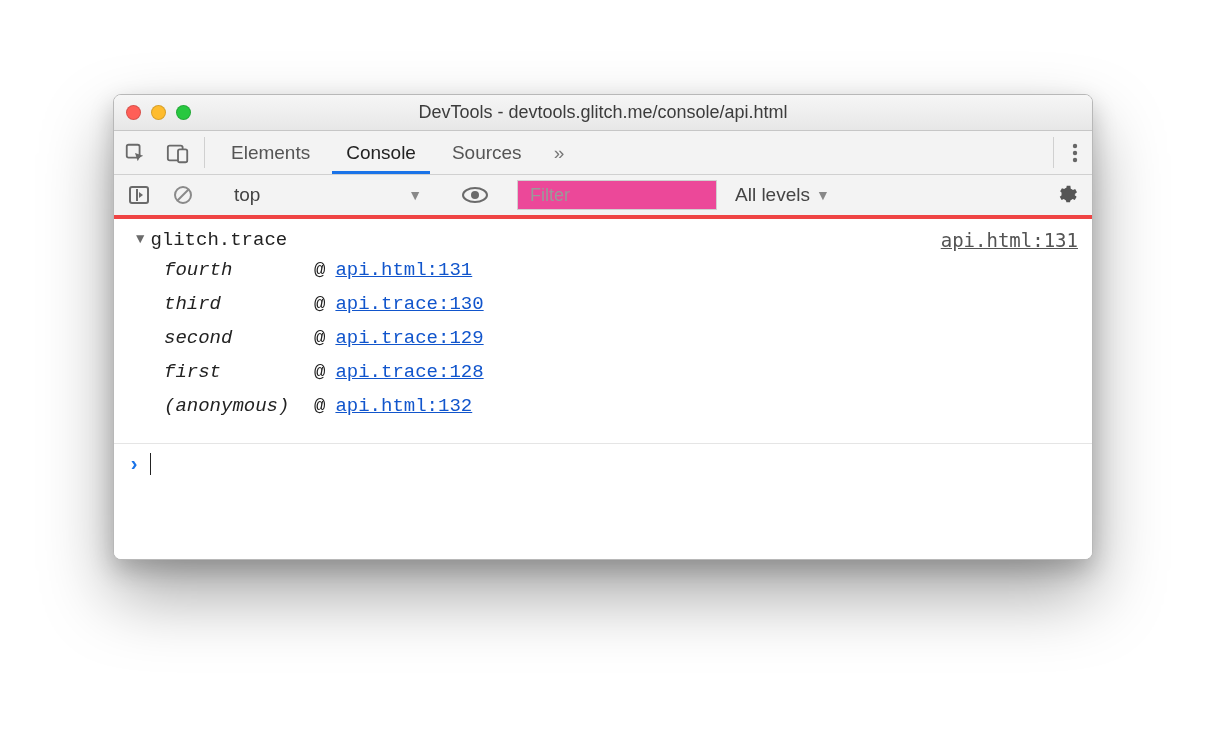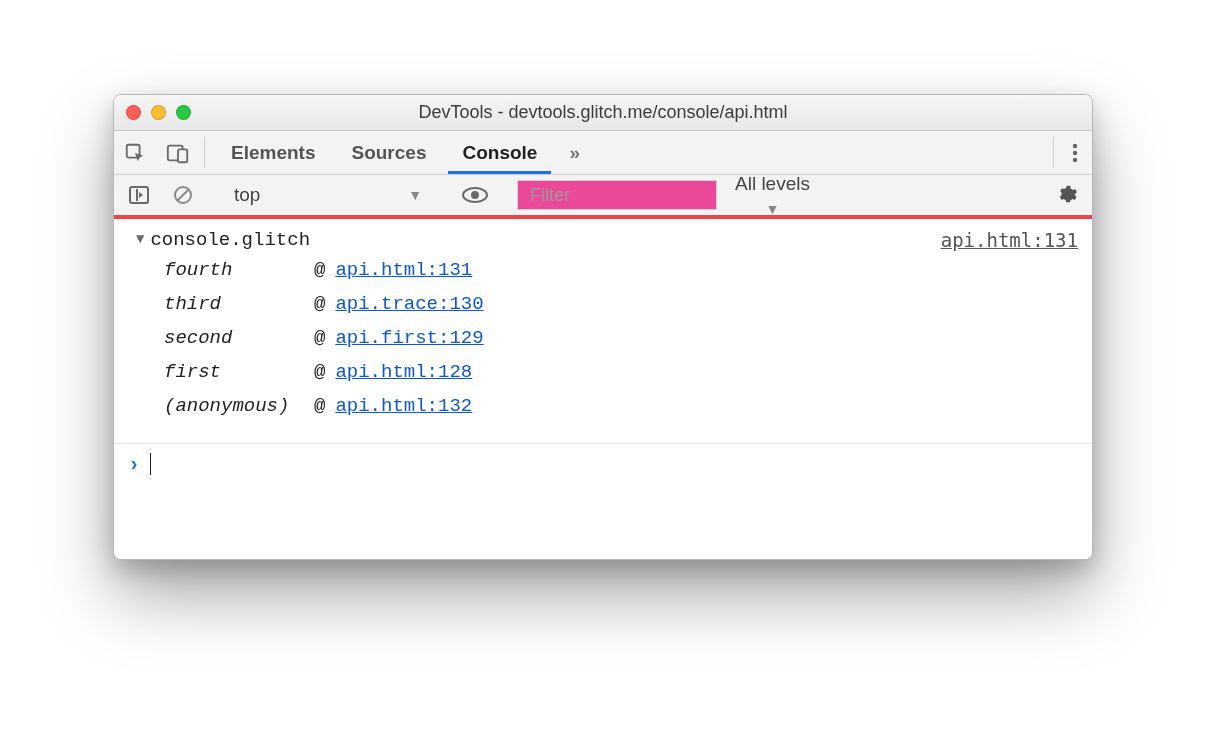--- a/index.html
+++ b/index.html
@@ -48,21 +48,21 @@
     background:#f3f3f3;
     border-bottom:1px solid #d0d0d0;
     display:flex; align-items:stretch;
     font-size:19px; color:#555;
   }
   .tabsrow .iconbtn {
     display:flex; align-items:center; justify-content:center;
     padding:0 10px; color:#6a6a6a;
   }
   .vsep { width:1px; background:#d0d0d0; margin:6px 4px; }
-  .tabs { display:flex; align-items:stretch; flex:1; gap:8px; padding:0 8px;font-weight:bold;}
+  .tabs { display:flex; align-items:stretch; flex:1; gap:8px; padding:0 8px;}
   .tab {
     display:flex; align-items:center; padding:0 14px;
     color:#555; cursor:default;
   }
   .tab.active {
     color:#222; border-bottom:3px solid #1a73e8;
     padding-top:3px;
   }
   .moretabs { display:flex; align-items:center; padding:0 10px; color:#777;}
   .kebab { display:flex; align-items:center; padding:0 14px; color:#666;}
@@ -91,21 +91,21 @@
     border:1px solid #d0d0d0;
     display:flex; align-items:center;
     padding:0 10px;
   }
   .filterbox input {
     border:none; outline:none; width:100%; font-size:18px; color:#333; background:transparent;
   }
   .filterbox input::placeholder { color:#9a9a9a; }
   .levels {
     display:flex; align-items:center; gap:6px;
-    padding:0 12px; color:#444;flex-direction:column;
+    padding:0 12px; color:#444;
   }
   .levels .tri { color:#888; font-size:14px;}
   .spacer { flex:1; }
   .gear { padding:0 14px; color:#555; }
   
   .consolebody {
     background:#fff;
     font-family: Menlo, Consolas, "Courier New", monospace;
     font-size:19px;
     color:#222;
@@ -167,25 +167,25 @@
         <svg width="24" height="22" viewBox="0 0 26 22" fill="none" stroke="#6a6a6a" stroke-width="2">
           <rect x="2" y="3" width="16" height="16" rx="2"></rect>
           <rect x="13" y="7" width="10" height="14" rx="2" fill="#f3f3f3"></rect>
         </svg>
       </div>
       <div class="vsep"></div>
       <div class="tabs">
         <div class="tab">
             <span>Elements</span>
           </div>
+        <div class="tab active">
+            <span>Console</span>
+          </div>
         <div class="tab">
             <span>Sources</span>
-          </div>
-        <div class="tab active">
-            <span>Console</span>
           </div>
         <div class="moretabs">
             <span>»</span>
           </div>
       </div>
       <div class="vsep"></div>
       <div class="kebab">
         <svg width="6" height="22" viewBox="0 0 6 22" fill="#666">
           <circle cx="3" cy="4" r="2.2"></circle>
             <circle cx="3" cy="11" r="2.2"></circle>
@@ -235,44 +235,44 @@
           <path d="M12 8a4 4 0 1 0 0 8 4 4 0 0 0 0-8zm9 4a7.5 7.5 0 0 0-.13-1.4l2.03-1.58-2-3.46-2.39.96a7.6 7.6 0 0 0-2.42-1.4L15.7 2h-4l-.39 2.12a7.6 7.6 0 0 0-2.42 1.4l-2.39-.96-2 3.46L6.13 9.6A7.5 7.5 0 0 0 6 11c0 .48.05.94.13 1.4L4.1 13.98l2 3.46 2.39-.96c.72.6 1.54 1.08 2.42 1.4L11.3 20h4l.39-2.12a7.6 7.6 0 0 0 2.42-1.4l2.39.96 2-3.46-2.03-1.58c.08-.46.13-.92.13-1.4z"></path>
         </svg>
       </div>
     </div>
 
     <div class="consolebody">
       <div class="traceblock">
         <div class="tracehead">
           <div class="traceleft">
             <span class="disclosure">▼</span>
-            <span>console.glitch</span>
+            <span>glitch.trace</span>
           </div>
           <a class="sourcelink">api.html:131</a>
         </div>
         <div class="stacktable">
           <div class="stackrow">
             <span class="fnname">fourth</span>
             <span class="at">@</span>
             <a class="loc">api.html:131</a>
           </div>
           <div class="stackrow">
             <span class="fnname">third</span>
             <span class="at">@</span>
             <a class="loc">api.trace:130</a>
           </div>
           <div class="stackrow">
             <span class="fnname">second</span>
             <span class="at">@</span>
-            <a class="loc">api.first:129</a>
+            <a class="loc">api.trace:129</a>
           </div>
           <div class="stackrow">
             <span class="fnname">first</span>
             <span class="at">@</span>
-            <a class="loc">api.html:128</a>
+            <a class="loc">api.trace:128</a>
           </div>
           <div class="stackrow">
             <span class="fnname">(anonymous)</span>
             <span class="at">@</span>
             <a class="loc">api.html:132</a>
           </div>
         </div>
       </div>
       <div class="promptrow">
         <span class="promptarrow">›</span>

